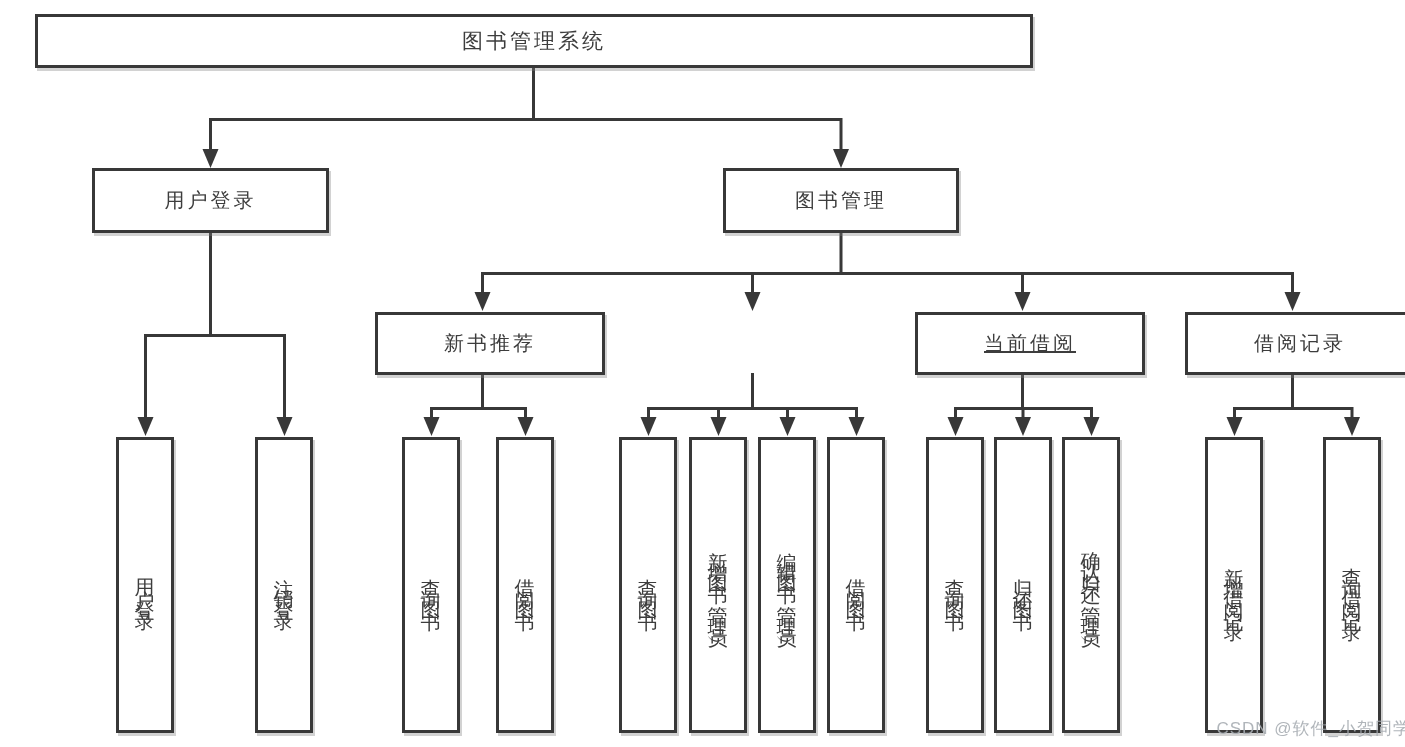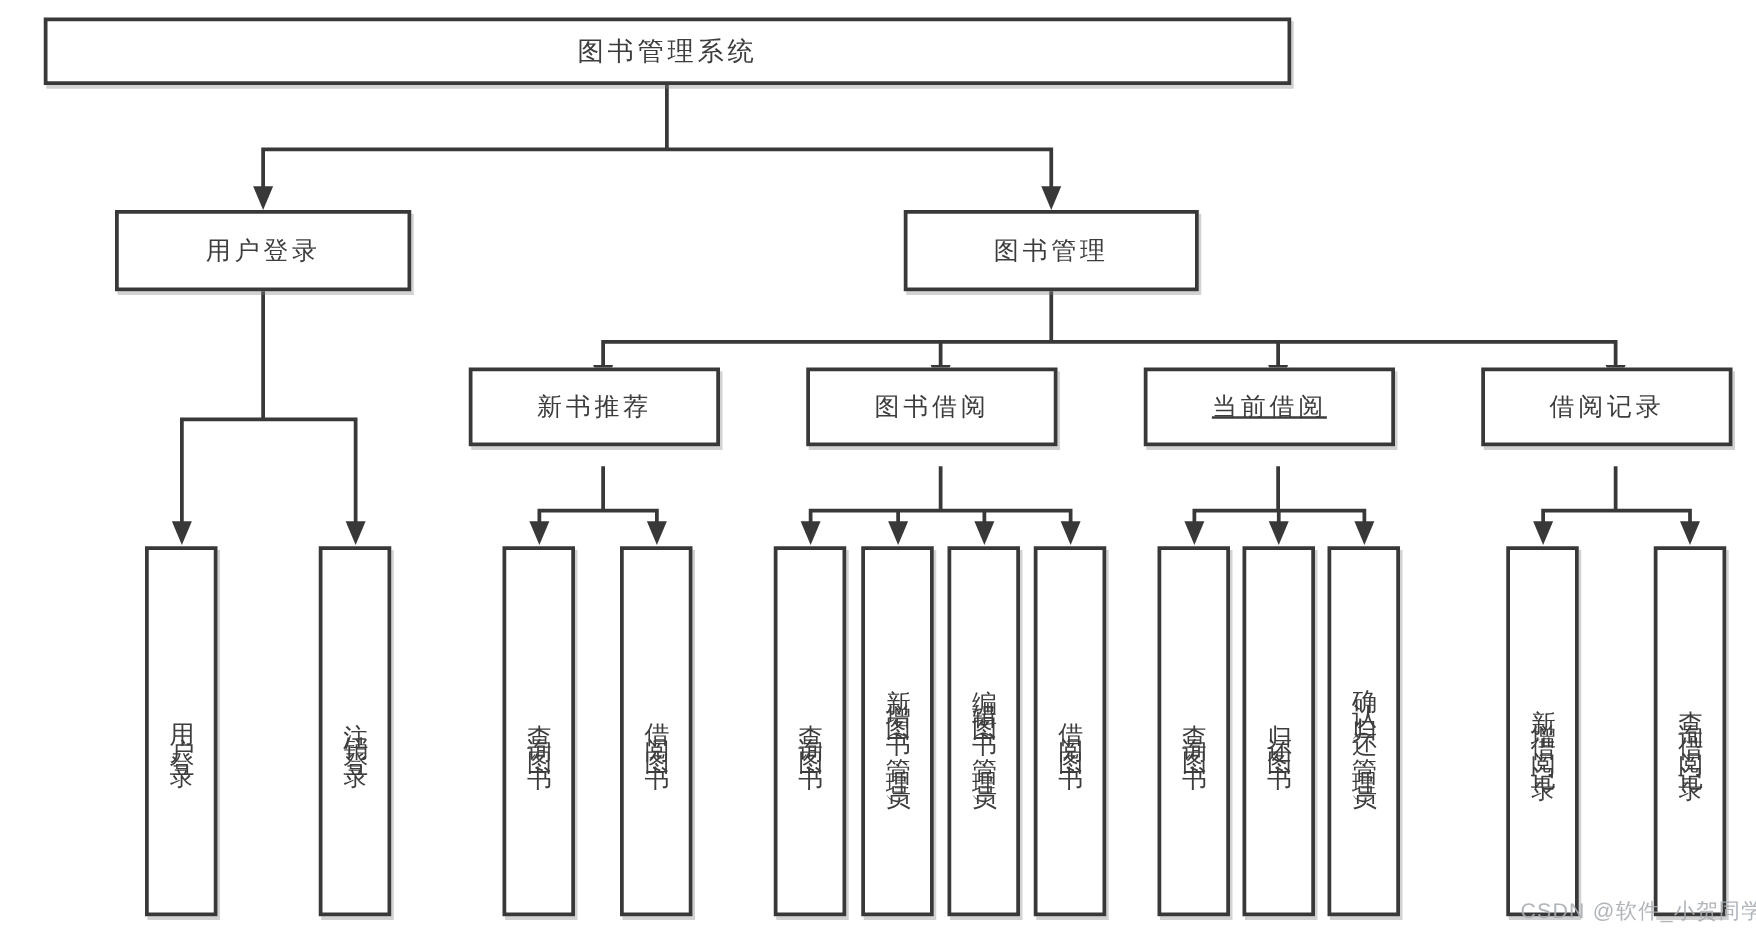--- a/index.html
+++ b/index.html
@@ -46,21 +46,21 @@
   }
   .hlabel {
     font-size: 20px;
     letter-spacing: 3px;
     color: #3d3d3d;
     white-space: nowrap;
   }
   .root-box  { left: 23px;  top: 14px;  width: 998px; height: 54px; }
   .root-box .hlabel { font-size: 21px; }
   .lvl2-box  { top: 168px; height: 65px; }
-  .lvl3-box  { top: 294px; height: 63px; width: 201px; }
+  .lvl3-box  { top: 312px; height: 63px; width: 230px; }
   .leaf-box  { top: 437px; height: 296px; width: 58px; }
   .vlabel {
     writing-mode: vertical-rl;
     text-orientation: mixed;
     font-size: 20px;
     letter-spacing: 11px;
     line-height: 1;
     color: #3d3d3d;
   }
   #watermark {
@@ -125,23 +125,20 @@
   <div class="box lvl2-box" style="left:80px; width:237px;">
     <span class="hlabel">用户登录</span>
   </div>
   <div class="box lvl2-box" style="left:711px; width:236px;font-family:Liberation Serif, serif;">
     <span class="hlabel">图书管理</span>
   </div>
 
   <div class="box lvl3-box" style="left:363px;">
     <span class="hlabel">新书推荐</span>
   </div>
-  <div class="box lvl3-box" style="left:633px;">
-    <span class="hlabel">图书借阅</span>
-  </div>
   <div class="box lvl3-box" style="left:903px;text-decoration:underline;">
     <span class="hlabel">当前借阅</span>
   </div>
   <div class="box lvl3-box" style="left:1173px;">
     <span class="hlabel">借阅记录</span>
   </div>
 
   <div class="box leaf-box" style="left:104px;">
     <span class="vlabel">用户登录</span>
   </div>

